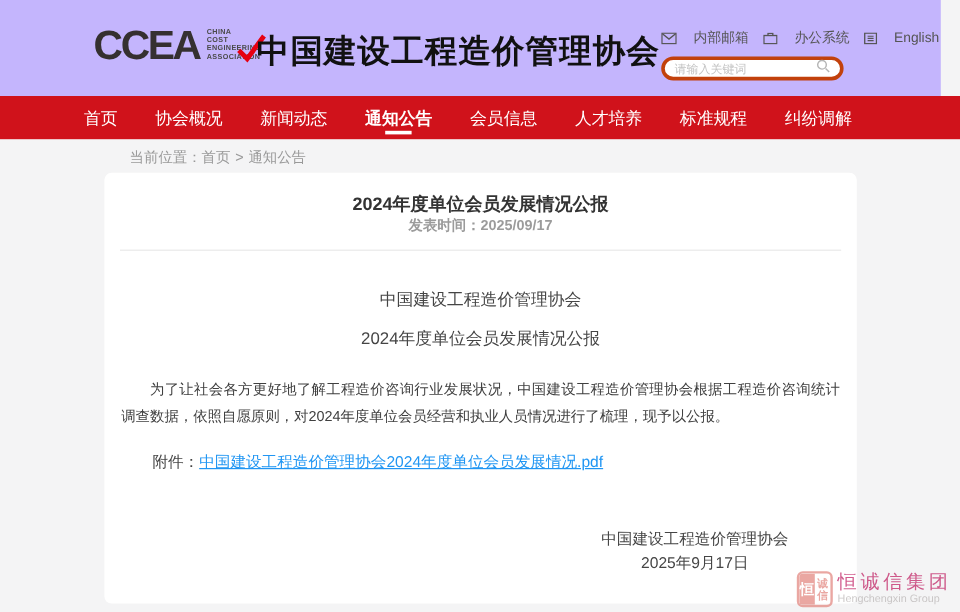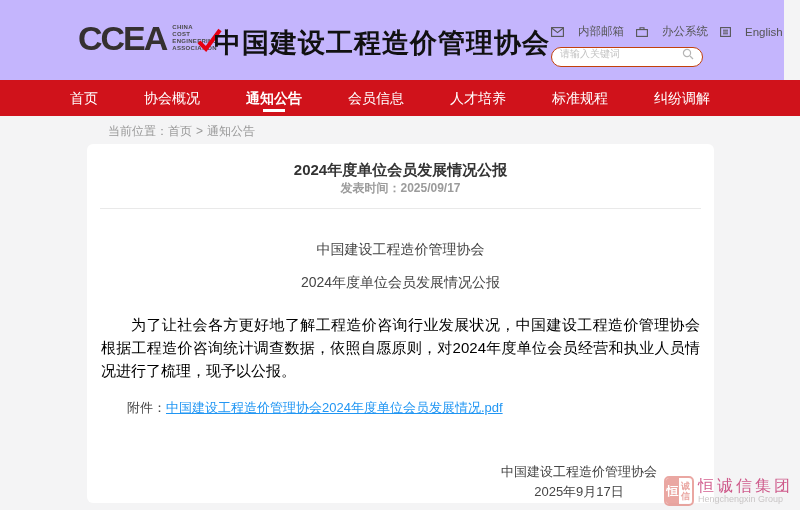--- a/index.html
+++ b/index.html
@@ -16,22 +16,22 @@
   .logo-wrap { position:absolute; left:78px; top:20px; display:flex; align-items:center; }
   .logo-acronym { position:relative; font-size:34px; font-weight:bold; color:#353030; letter-spacing:-2px; line-height:36px; }
   .logo-swoosh { position:absolute; right:-4px; top:7px; }
   .logo-stack { margin-left:6px; font-size:6px; font-weight:bold; color:#4a4a4a; line-height:7px; letter-spacing:.3px; }
   .site-title { position:absolute; left:214px; top:25px; font-size:27px; font-weight:bold; color:#111; letter-spacing:1px; white-space:nowrap; }
 
   .utilities { position:absolute; left:551px; top:24px; width:172px; }
   .util-links { display:flex; gap:12px; align-items:center; font-size:11.5px; color:#555; }
   .util-link { display:flex; align-items:center; gap:14px; cursor:pointer; white-space:nowrap; }
   .u-icon { display:inline-flex; align-items:center; }
-  .search-box { margin-top:8px; width:152px; height:20px; border:1px solid #c2410c; border-radius:11px; background:#fff;
-                display:flex; align-items:flex-start; justify-content:space-between; padding:0 8px; }
+  .search-box { margin-top:8px; width:152px; height:20px; border:3px solid #c2410c; border-radius:11px; background:#fff;
+                display:flex; align-items:flex-end; justify-content:space-between; padding:0 8px; }
   .search-input { border:none; outline:none; width:112px; font-size:10px; color:#333; background:transparent;
                   font-family:"Liberation Sans","DejaVu Sans",sans-serif; }
   .search-input::placeholder { color:#c3c3c3; }
   .search-btn { background:none; border:none; display:flex; align-items:center; cursor:pointer; padding:0; }
 
   
   .nav { position:absolute; top:80px; left:0; width:800px; height:36px; background:var(--brand-red,#d0121b); }
   .nav-inner { display:flex; justify-content:space-between; width:640px; margin-left:70px; height:36px; align-items:center; }
   .nav-item { position:relative; height:36px; line-height:36px; color:#fff; font-size:14px; cursor:pointer; white-space:nowrap; }
   .nav-item.active { font-weight:bold; }
@@ -43,21 +43,21 @@
   .breadcrumb .bc-link { color:#999; cursor:pointer; }
   .breadcrumb .bc-sep { margin:0 4px; }
 
   
   .card { position:absolute; left:87px; top:144px; width:627px; height:359px; background:#fff; border-radius:6px; }
   .article-title { margin-top:17px; text-align:center; font-size:15px; font-weight:bold; color:#333; }
   .article-meta { margin-top:0; text-align:center; font-size:12px; color:#9b9b9b; font-weight:bold; }
   .divider { margin:11px 13px 0; border-top:1px solid #e9e9e9; height:0; }
   .org-line { margin-top:32px; text-align:center; font-size:14px; color:#454545; }
   .subtitle-line { margin-top:15px; text-align:center; font-size:14px; color:#454545; }
-  .paragraph { margin:21px 14px 0; font-size:15px; color:#000000; line-height:23px; text-indent:2em; text-align:justify; }
+  .paragraph { margin:21px 14px 0; font-size:12px; color:#404040; line-height:23px; text-indent:2em; text-align:justify; }
   .attachment { margin:17px 14px 16px; padding-left:2em; font-size:13px; color:#454545; }
   .attachment a { color:var(--link-blue,#2196f3); text-decoration:underline; cursor:pointer; }
   .signature { margin:45px 50px 0 auto; width:170px; text-align:center; font-size:13px; color:#454545; line-height:19px; }
   .signature .sig-date { margin-top:1px; }
 
   
   .watermark { position:absolute; right:7px; bottom:4px; display:flex; align-items:center; gap:4px; opacity:.7; }
   .seal { width:30px; height:30px; border:2px solid var(--wm-red,#e2837c); border-radius:5px; display:flex; overflow:hidden; background:#fff; }
   .seal-left { width:13px; background:var(--wm-red,#e2837c); color:#fff; font-size:12px; font-weight:bold;
                display:flex; align-items:center; justify-content:center; }
@@ -128,20 +128,21 @@
         </span>
       </button>
     </div>
   </div>
 </header>
 
 <nav class="nav">
   <div class="nav-inner">
       <div class="nav-item">首页</div>
       <div class="nav-item">协会概况</div>
+      <div class="nav-item">新闻动态</div>
       <div class="nav-item active">通知公告</div>
       <div class="nav-item">会员信息</div>
       <div class="nav-item">人才培养</div>
       <div class="nav-item">标准规程</div>
       <div class="nav-item">纠纷调解</div>
     </div>
 </nav>
 
 <div class="breadcrumb">
   <span>当前位置：</span><span class="bc-link">首页</span><span class="bc-sep">&gt;</span><span>通知公告</span>

